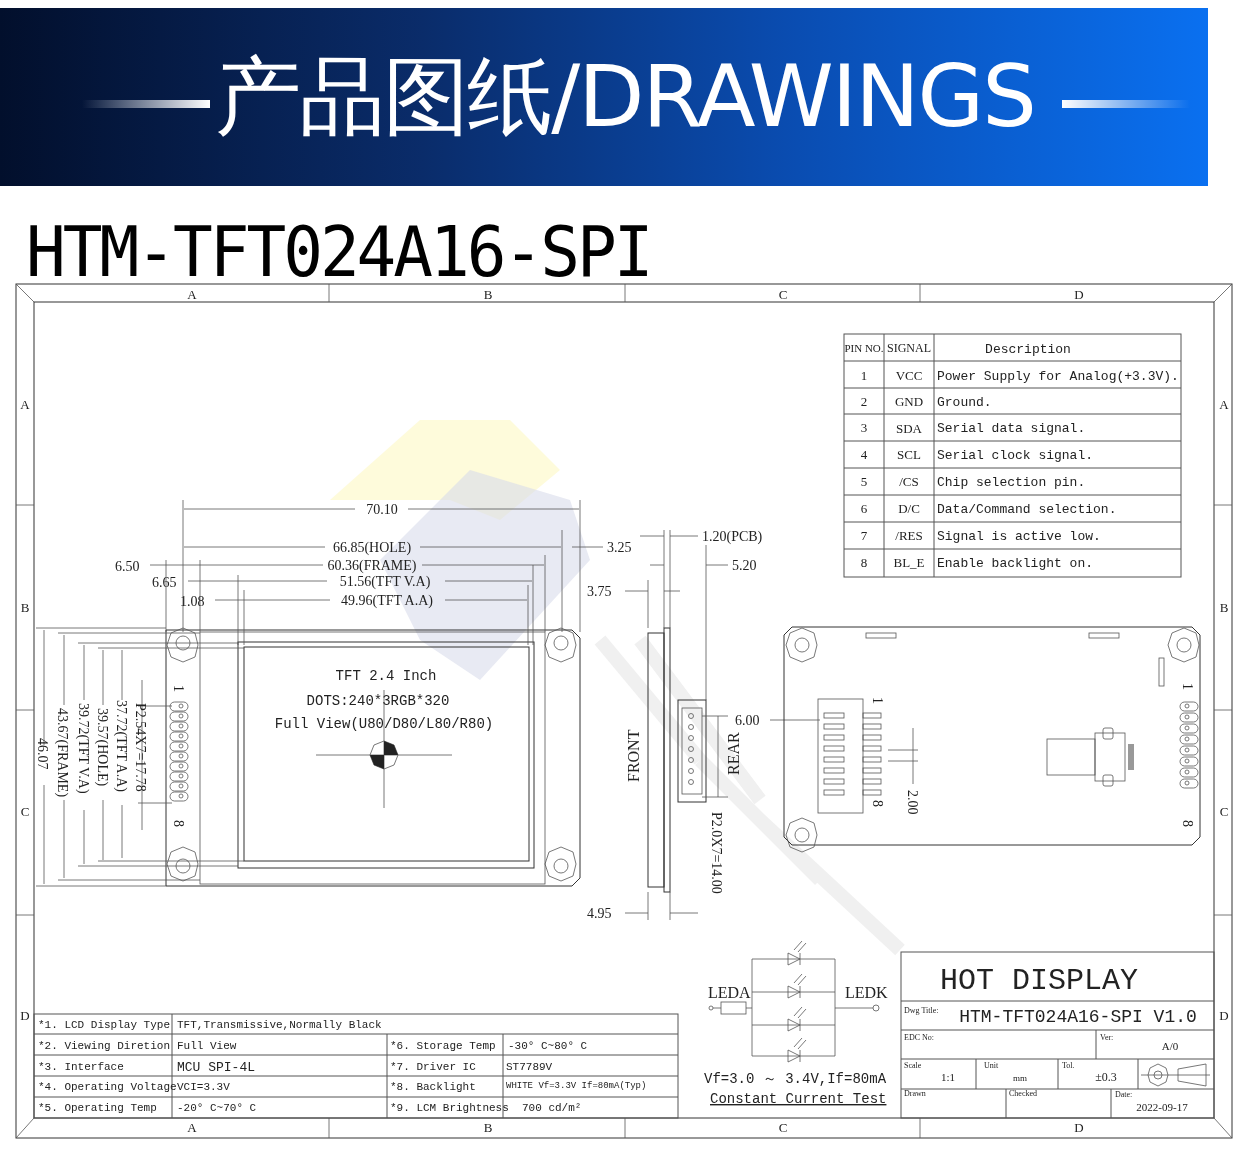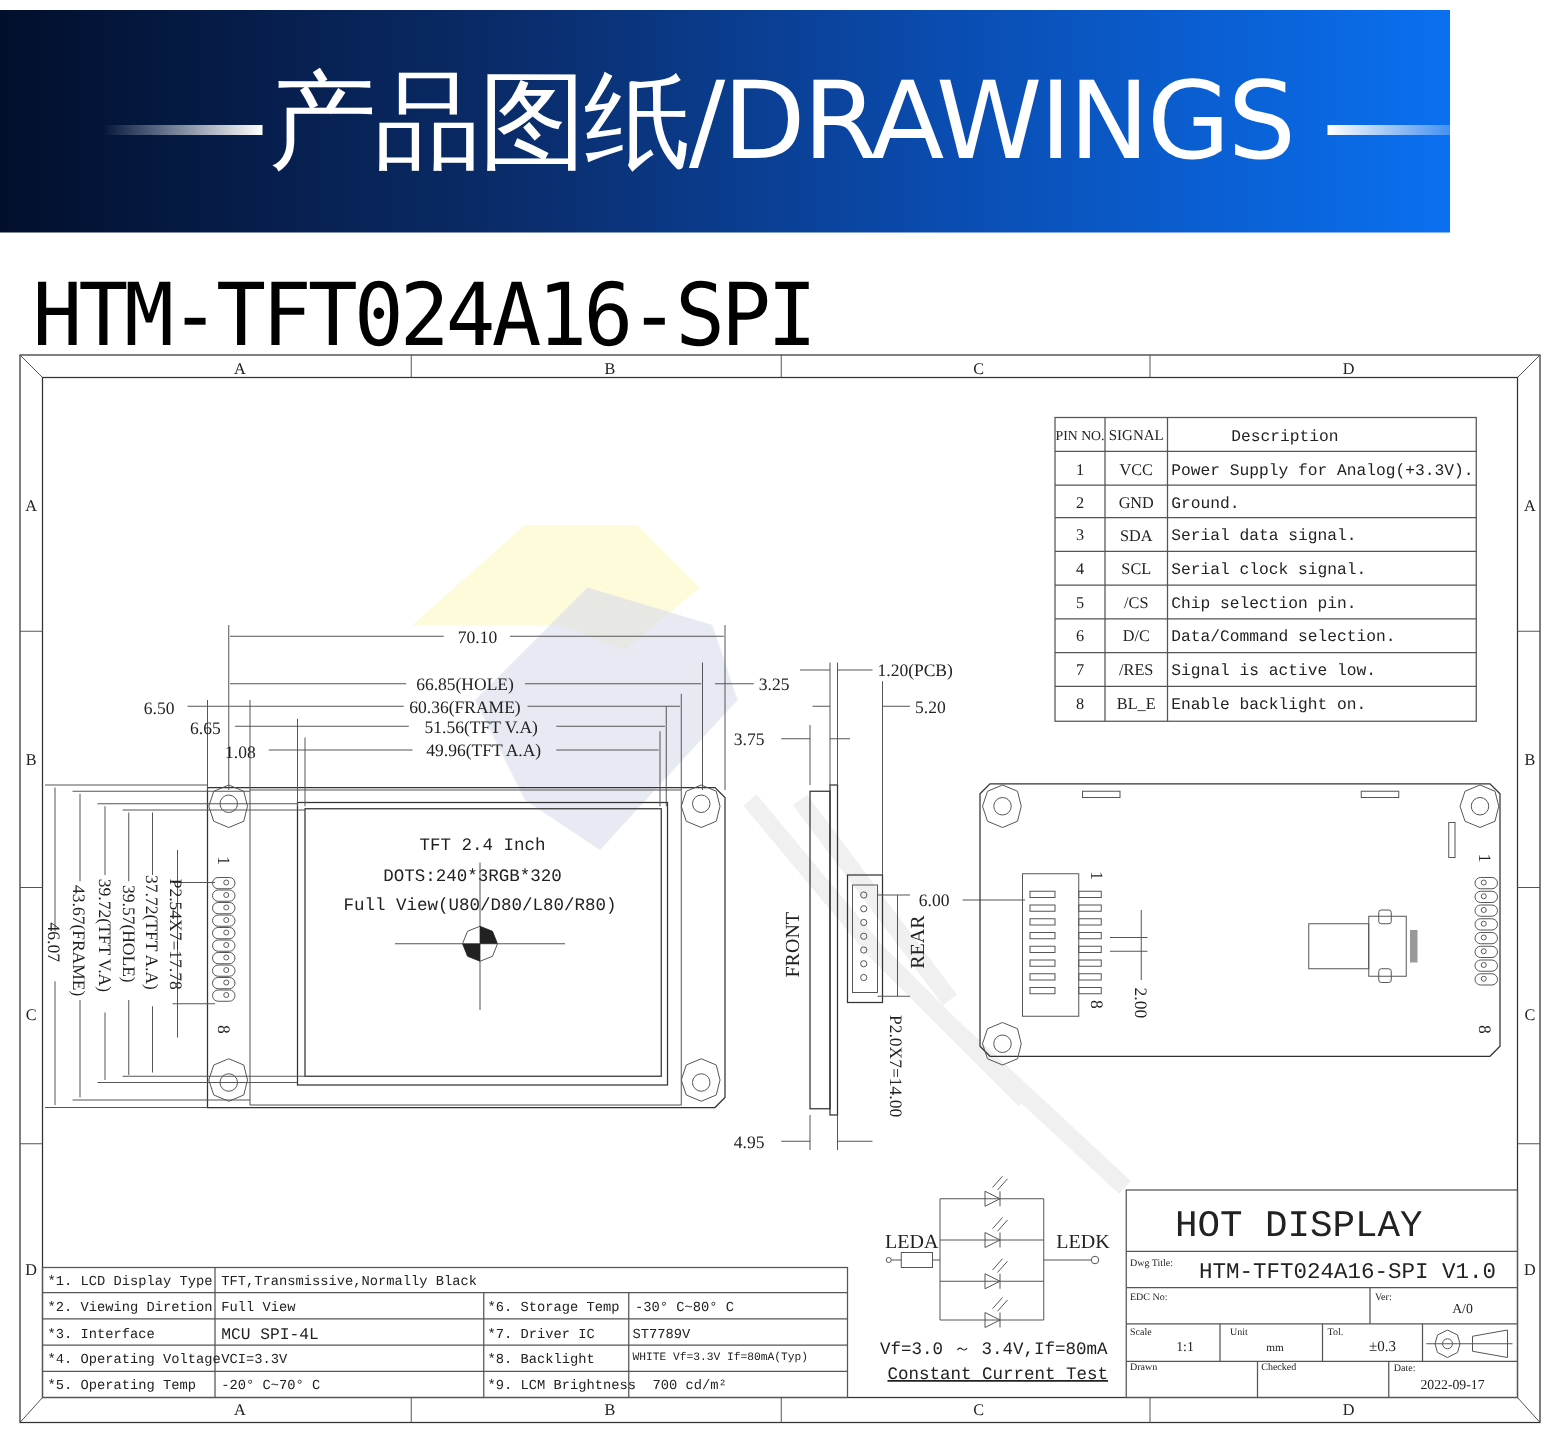--- a/index.html
+++ b/index.html
@@ -1,18 +1,18 @@
 <!DOCTYPE html>
 <html><head>
 <meta charset="utf-8">
 <style>
   html,body{margin:0;padding:0;background:#fff;}
   body{width:1250px;height:1161px;position:relative;overflow:hidden;font-family:"Liberation Sans",sans-serif;}
   .banner{position:absolute;left:0;top:8px;width:1160px;height:178px;
-    background:linear-gradient(90deg,#020f2c 0%,#0a2c6a 35%,#0a4cb0 65%,#0a70f0 100%);}
+    background:linear-gradient(90deg,#020f2c 0%,#0a2c6a 35%,#0a4cb0 65%,#0a70f0 100%);padding-left:48px;}
   .banner-title{position:absolute;left:0;top:0;width:1250px;height:178px;display:flex;align-items:center;justify-content:center;
     color:#fff;font-size:86px;font-family:"DejaVu Sans","Liberation Sans",sans-serif;letter-spacing:-2px;font-weight:normal;}
   .banner-line{position:absolute;top:92px;height:8px;}
   .banner-line.l{left:82px;width:128px;background:linear-gradient(90deg,rgba(255,255,255,0),#fff);}
   .banner-line.r{left:1062px;width:128px;background:linear-gradient(90deg,#fff,rgba(255,255,255,0));}
   .model-title{position:absolute;left:26px;top:212px;font-family:"DejaVu Sans Mono","Liberation Mono",monospace;
     font-size:66px;color:#000;letter-spacing:-3px;transform:scaleY(1.05);transform-origin:left top;}
   svg.drawing{position:absolute;left:0;top:0;}
   svg text{font-family:"Liberation Serif","DejaVu Serif",serif;fill:#222;}
   .mono{font-family:"Liberation Mono","DejaVu Sans Mono",monospace;}

